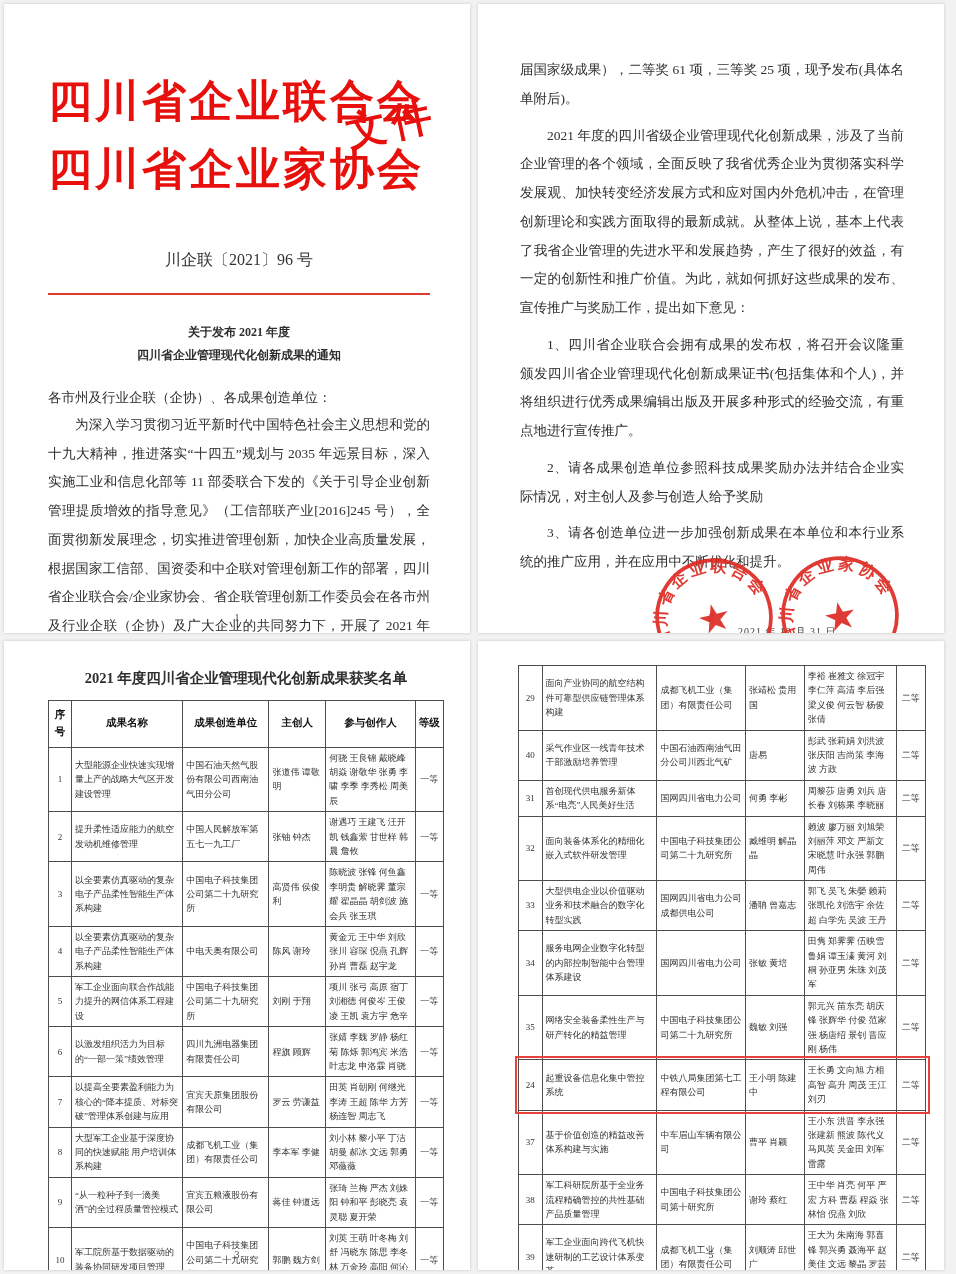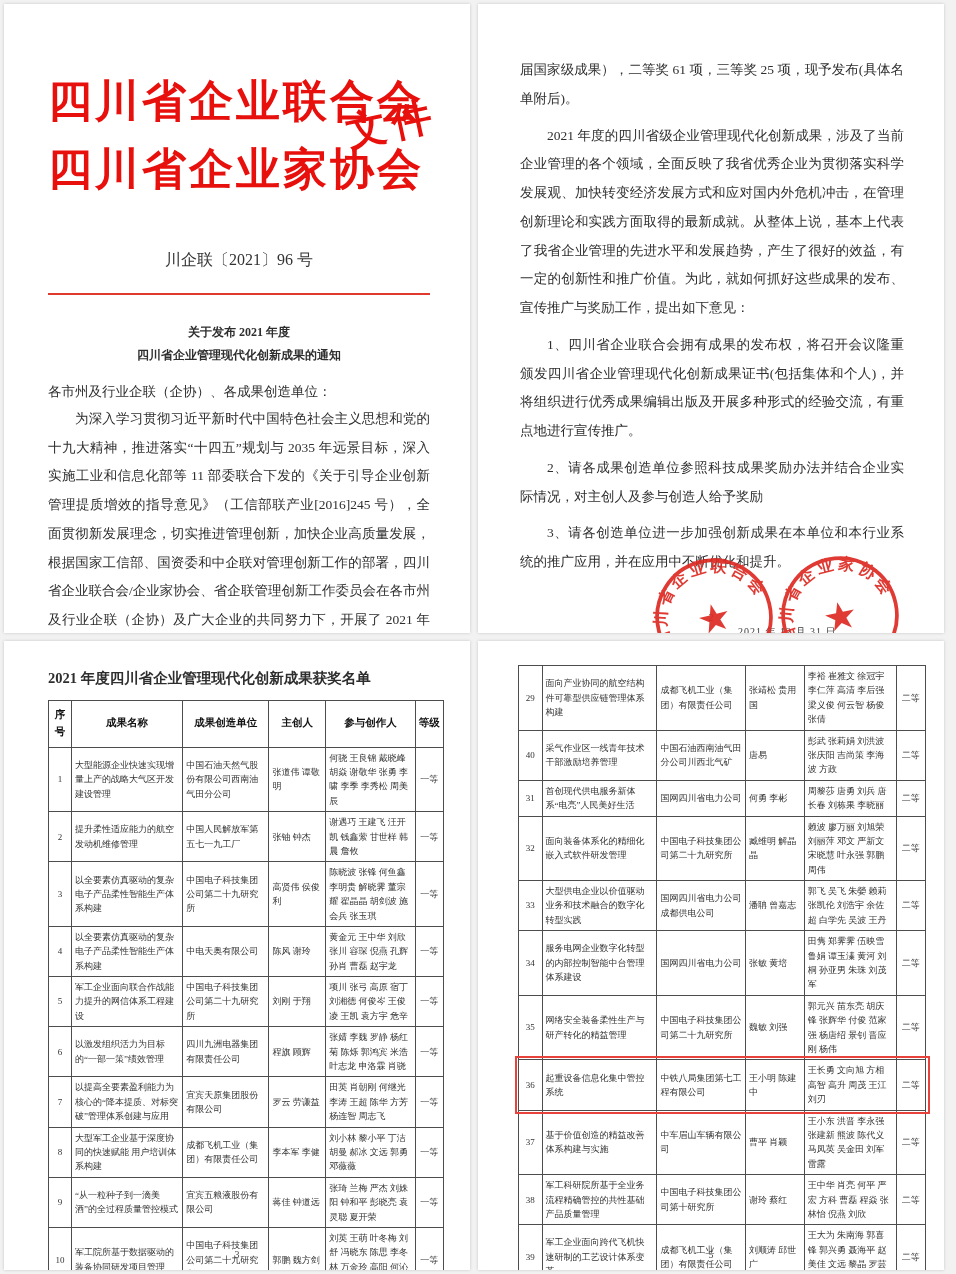--- a/index.html
+++ b/index.html
@@ -25,42 +25,42 @@
     color: #e8100c; font-weight: bold; font-size: 44px; line-height: 1.55;
     letter-spacing: 3px; white-space: nowrap;
   }
   .doc-type {
     position: absolute; right: -8px; top: 28px; color: #e8100c; font-weight: bold;
     font-size: 40px; transform: rotate(-12deg); letter-spacing: 6px; white-space: nowrap;
   }
   .doc-number { text-align: center; font-size: 16px; margin-top: 46px; color: #333; }
   .red-rule { height: 2px; background: #e03a30; margin-top: 22px; }
   .doc-title { text-align: center; font-weight: bold; font-size: 12px; line-height: 1.9; margin-top: 26px; }
-  .salutation { font-size: 13.5px; margin-top: 16px; }
+  .salutation { font-size: 13.5px; margin-top: 22px; }
   .body-par {
     font-size: 13.5px; line-height: 2.13; text-align: justify; word-break: break-all;
     text-indent: 2em; margin-top: 4px;
   }
   .page-no { position: absolute; bottom: 10px; left: 0; right: 0; text-align: center; font-size: 10px; color: #444; }
   
   .p2 { padding: 44px 40px 0 42px; }
   .p2 .body-par { margin-top: 8px; }
   .body-par.no-indent { text-indent: 0; }
   .seal-zone { position: relative; height: 112px; }
   .seal-date {
     position: absolute; top: 48px; left: 218px; font-size: 10px; color: #3c3c3c;
     letter-spacing: 1px; z-index: 0; white-space: nowrap;
   }
   .seal { position: absolute; width: 124px; height: 124px; opacity: .92; z-index: 1; }
   .seal-1 { left: 132px; top: -22px; transform: rotate(-14deg); }
   .seal-2 { left: 258px; top: -24px; transform: rotate(-12deg); }
   
   .p3 { padding: 28px 26px 0 44px; }
   .p4 { padding: 24px 18px 0 40px; }
-  .table-title { text-align: left; font-weight: bold; font-size: 14.5px; margin-bottom: 12px; }
+  .table-title { text-align: center; font-weight: bold; font-size: 14.5px; margin-bottom: 12px; }
   table.awards { width: 100%; border-collapse: collapse; table-layout: fixed; }
   table.awards col.c-seq { width: 5.8%; }
   table.awards col.c-name { width: 28.2%; }
   table.awards col.c-org { width: 21.8%; }
   table.awards col.c-creators { width: 14.4%; }
   table.awards col.c-part { width: 22.6%; }
   table.awards col.c-grade { width: 7.2%; }
   table.awards th, table.awards td {
     border: 1px solid #4d4d4d; font-size: 9px; line-height: 1.6; padding: 3px 3px;
     text-align: center; word-break: break-all; color: #333;
@@ -288,21 +288,21 @@
             </tr>
             <tr>
               <td>35</td>
               <td class="left">网络安全装备柔性生产与研产转化的精益管理</td>
               <td class="left">中国电子科技集团公司第二十九研究所</td>
               <td class="left">魏敏 刘强</td>
               <td class="left">郭元兴 苗东亮 胡庆锋 张辉华 付俊 范家强 杨唐绍 景钊 晋应刚 杨伟</td>
               <td>二等</td>
             </tr>
             <tr class="hl">
-              <td>36</td>
+              <td>24</td>
               <td class="left">起重设备信息化集中管控系统</td>
               <td class="left">中铁八局集团第七工程有限公司</td>
               <td class="left">王小明 陈建中</td>
               <td class="left">王长勇 文向旭 方相 高智 高升 周茂 王江 刘刃</td>
               <td>二等</td>
             </tr>
             <tr>
               <td>37</td>
               <td class="left">基于价值创造的精益改善体系构建与实施</td>
               <td class="left">中车眉山车辆有限公司</td>

